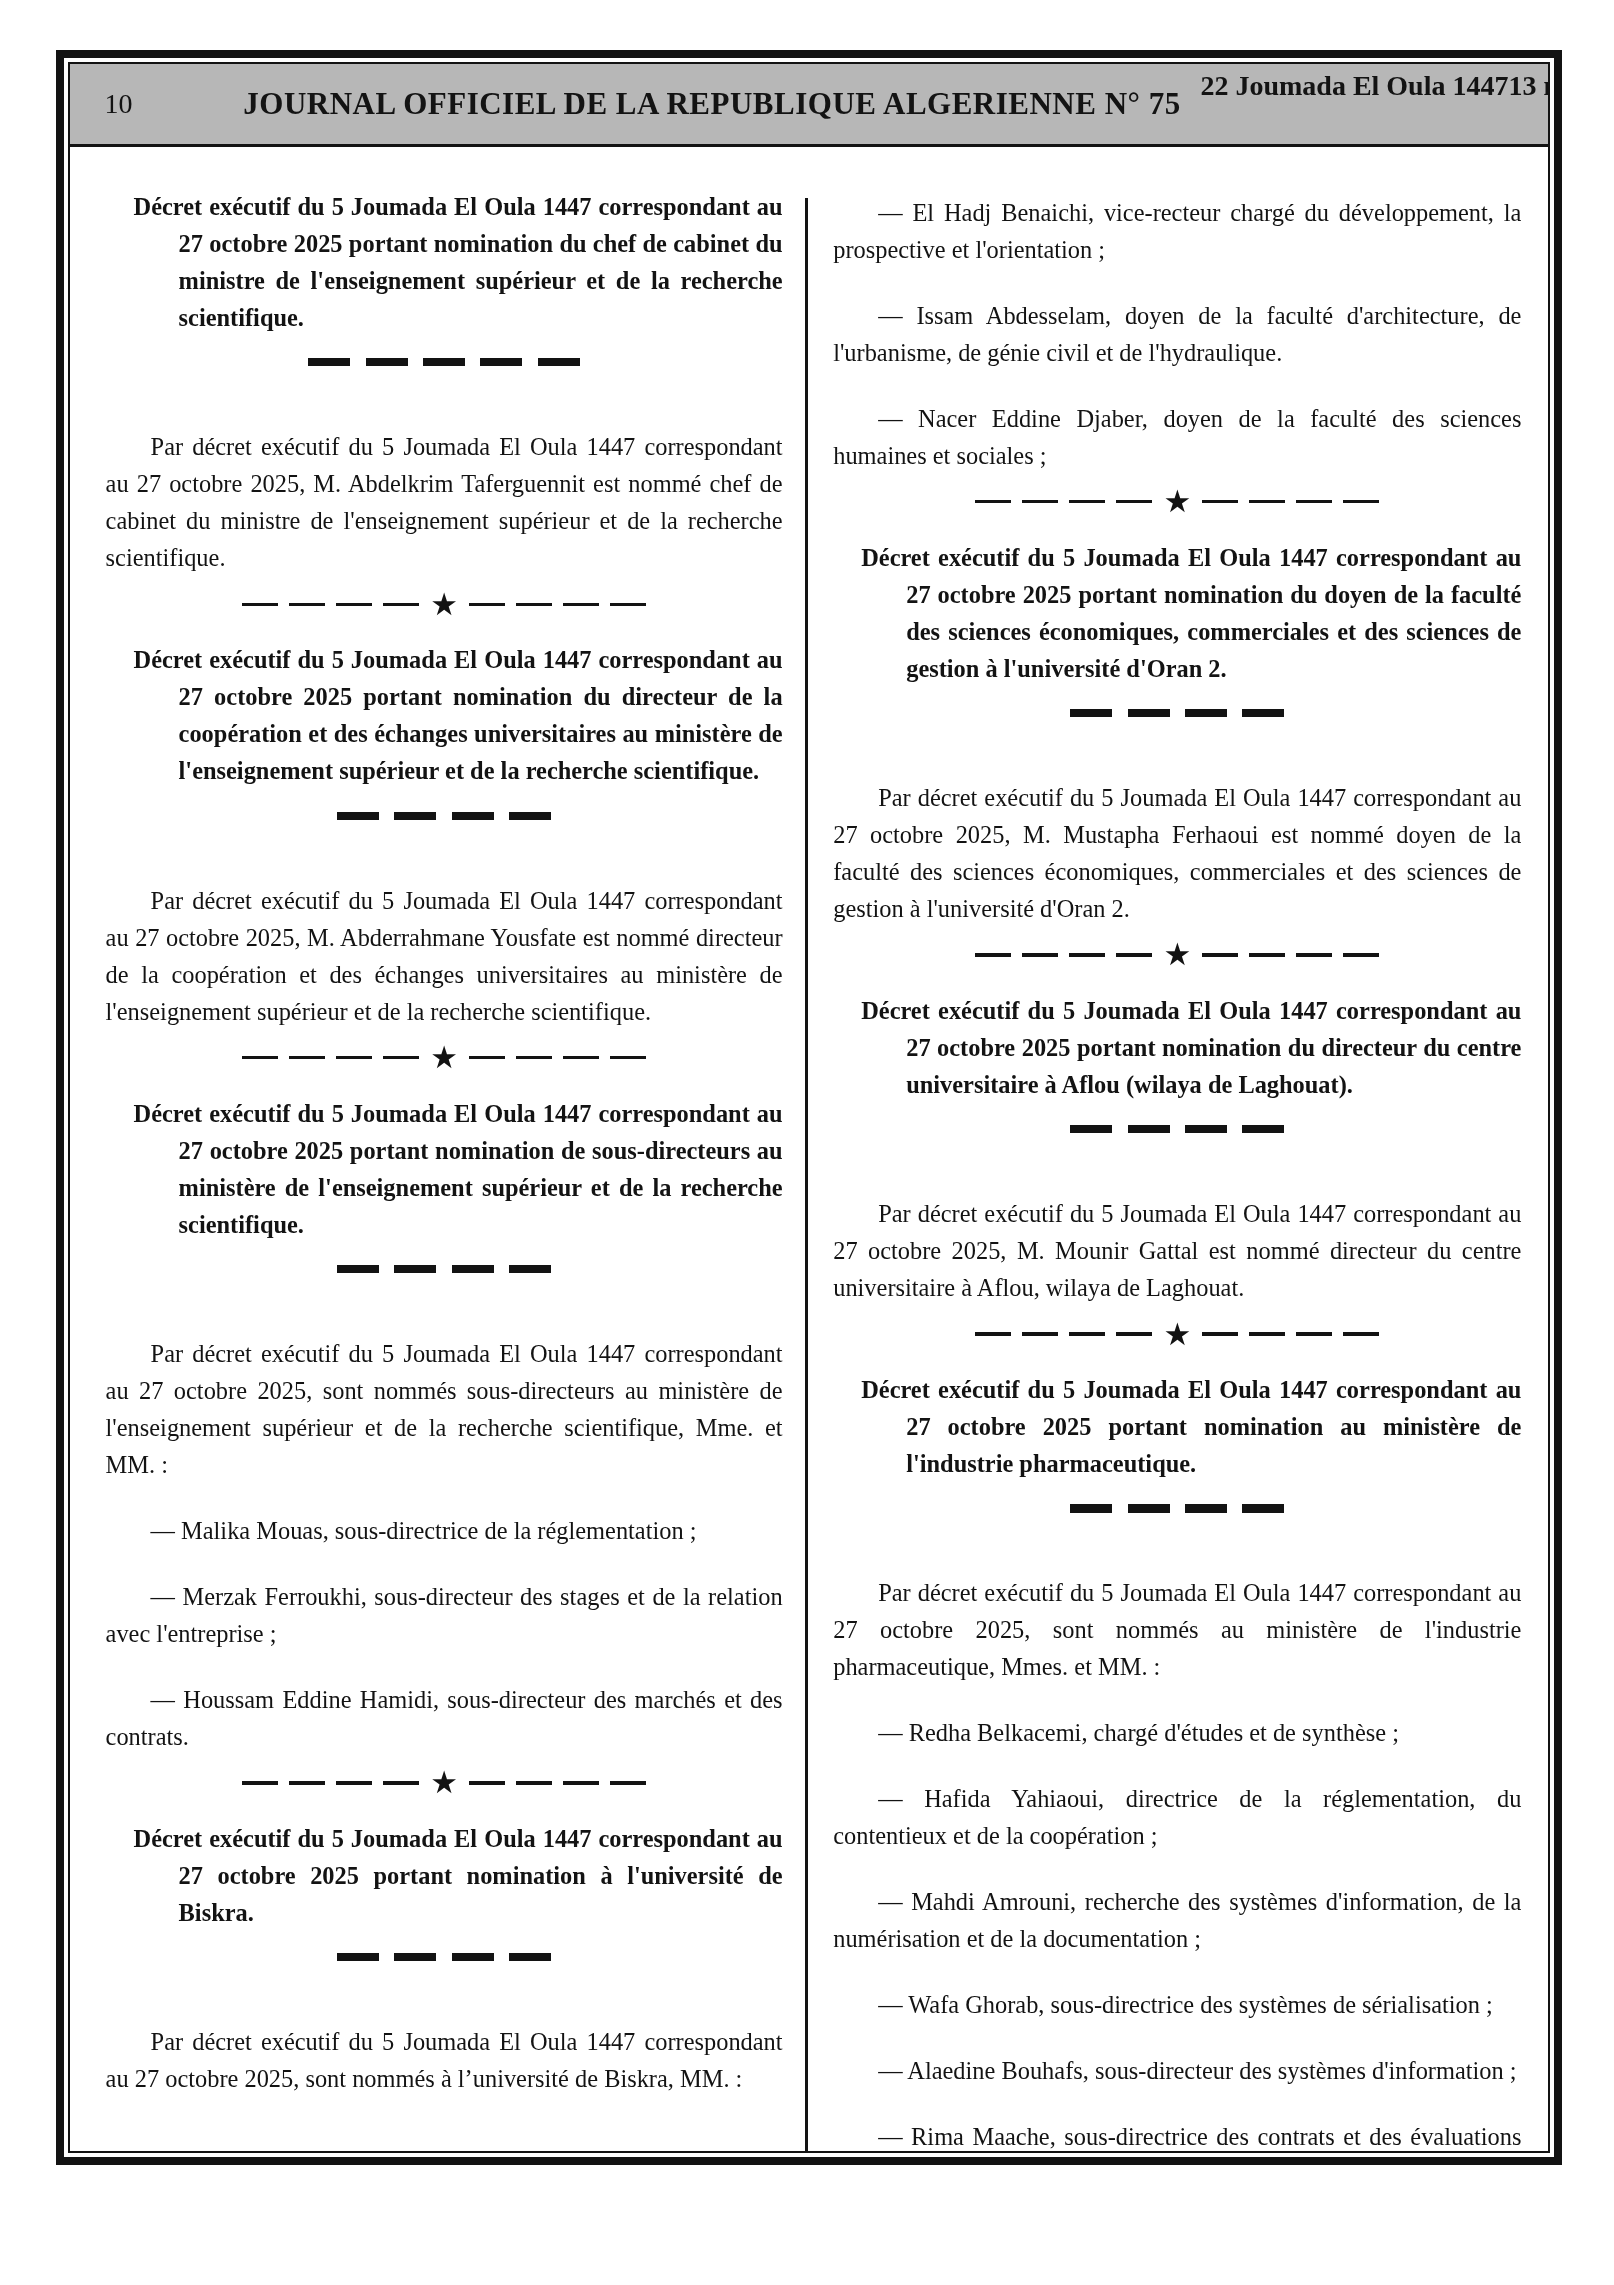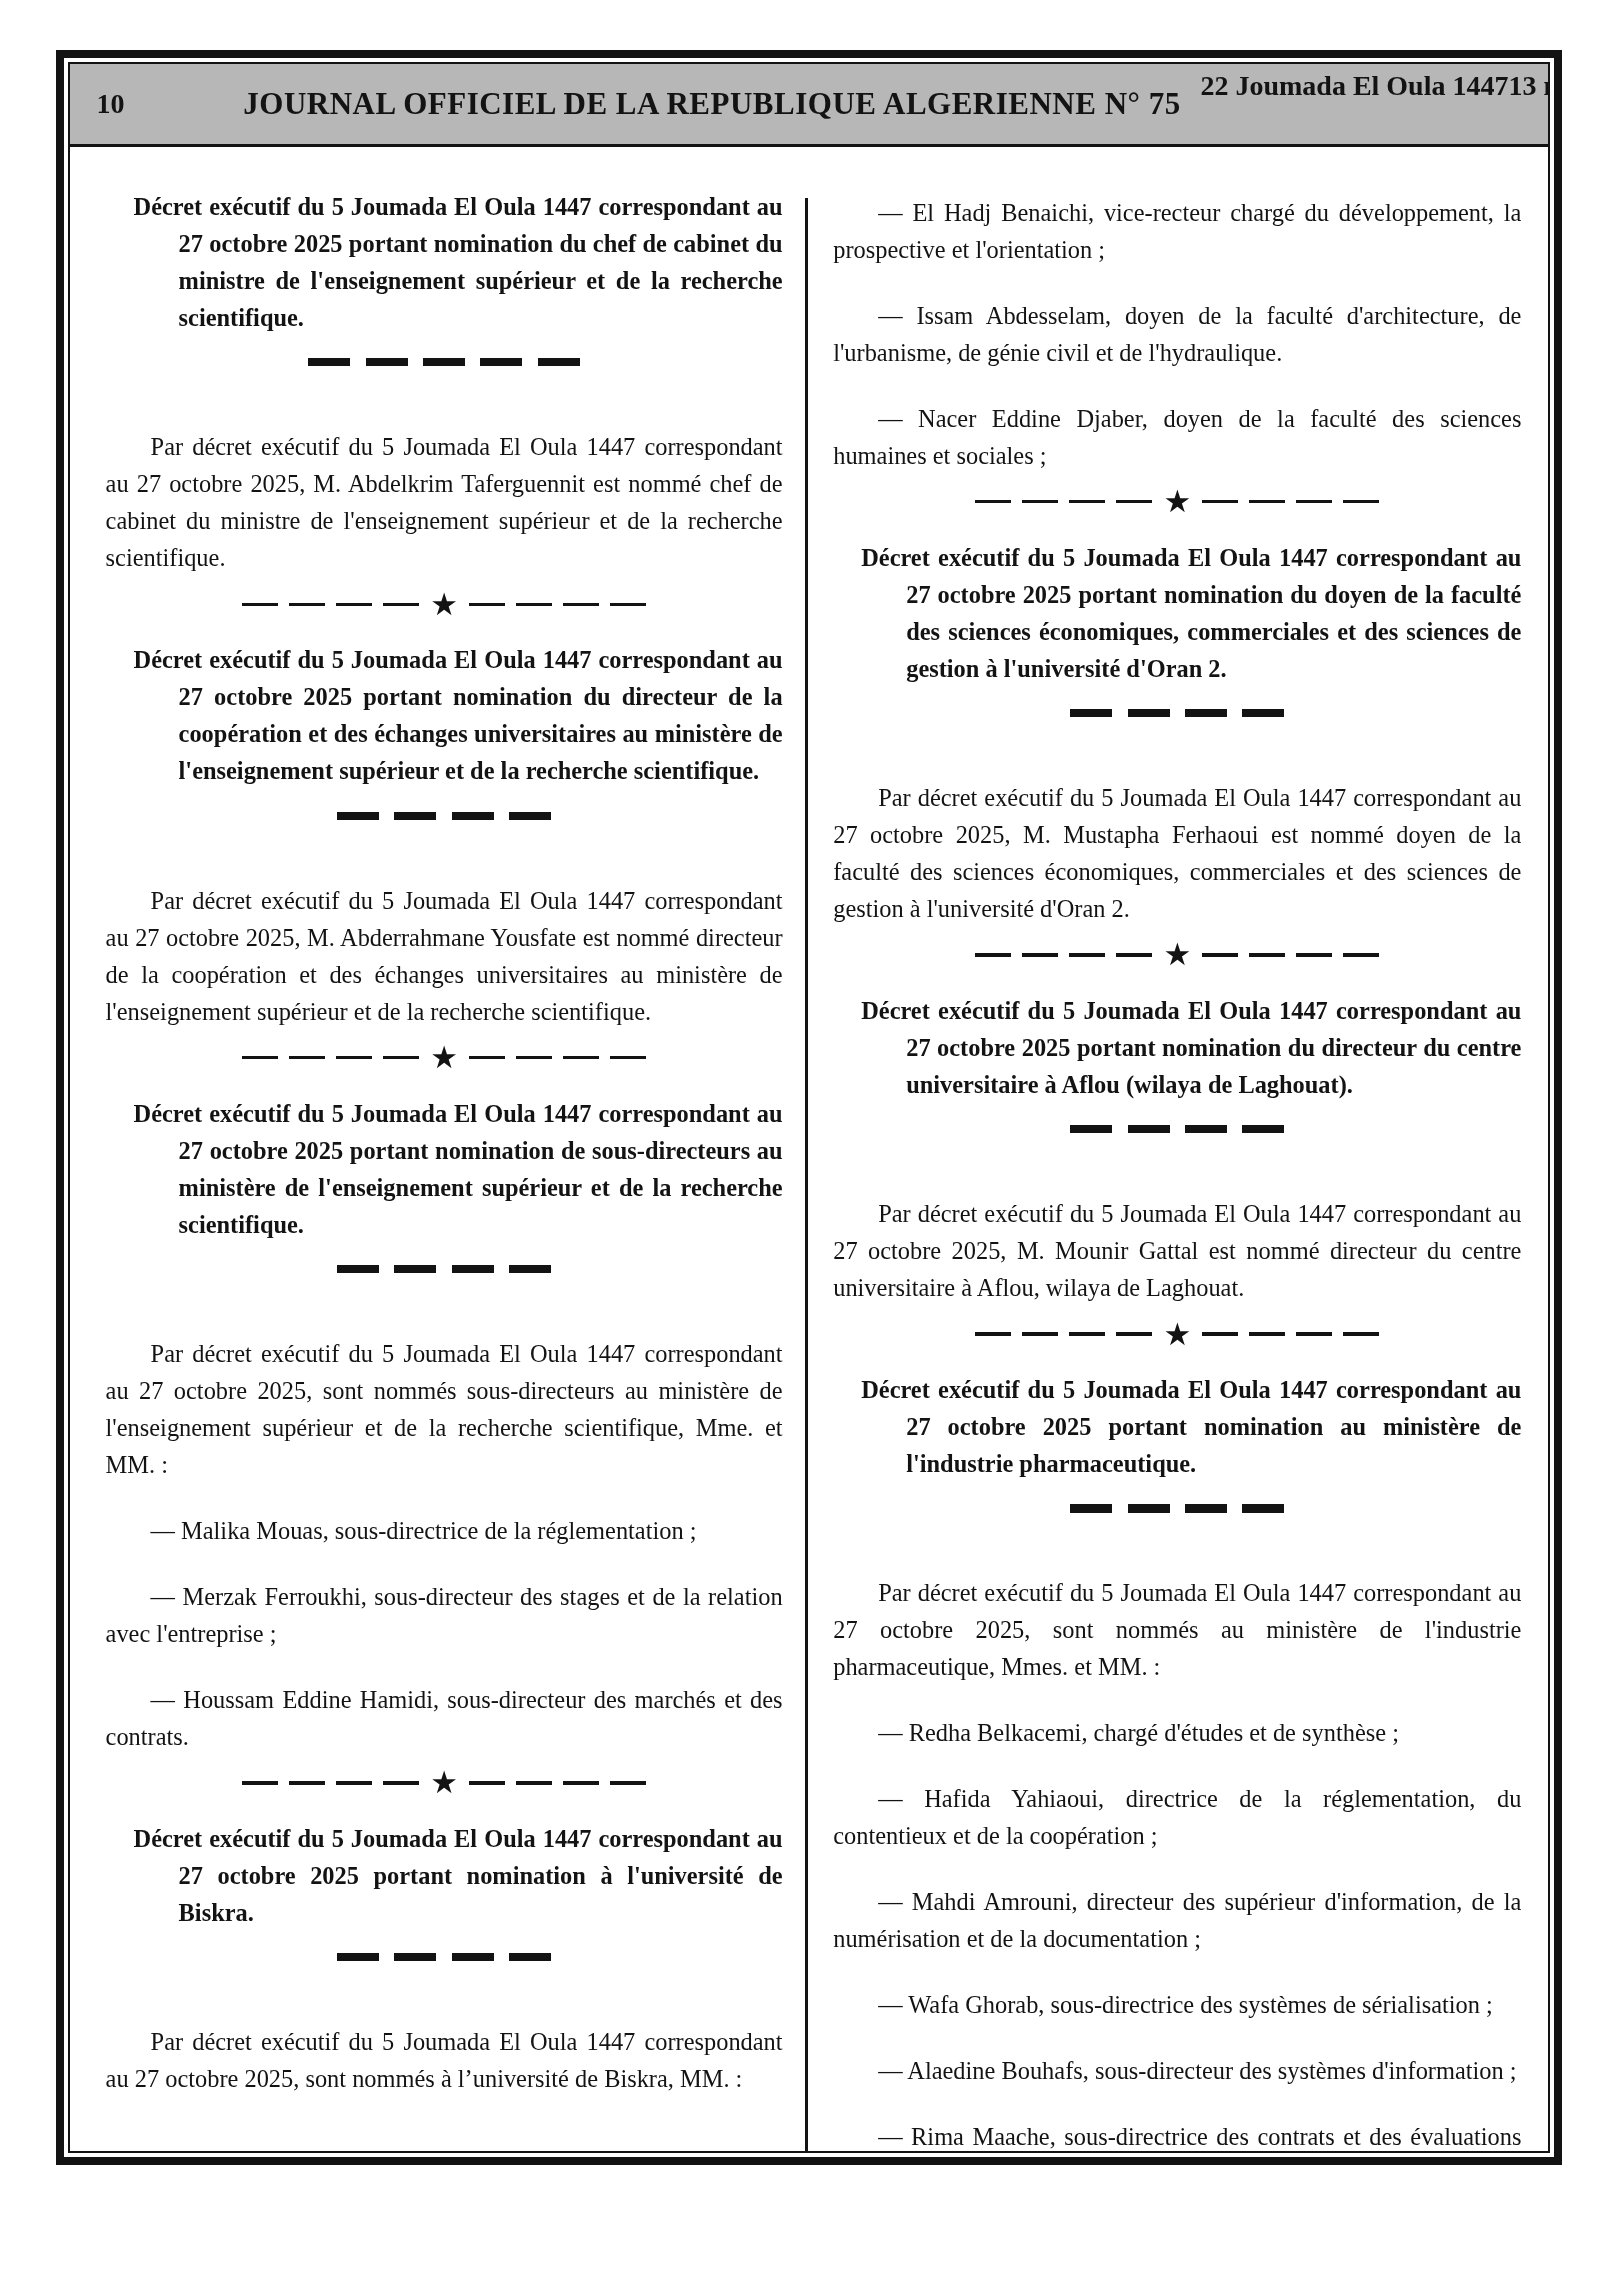--- a/index.html
+++ b/index.html
@@ -32,23 +32,23 @@
     flex: 0 0 80px;
     background: #b7b7b7;
     border-bottom: 3.6px solid #131313;
     display: flex;
     align-items: stretch;
   }
   .page-number {
     width: 154px;
     display: flex;
     align-items: center;
-    padding-left: 27px;
-    box-sizing: border-box;
-    font-weight: bold;
+    padding-left: 35px;
+    box-sizing: border-box;
+    font-weight: normal;
     font-size: 28px;
   }
   .journal-title {
     flex: 1;
     display: flex;
     align-items: center;
     justify-content: center;
     font-weight: bold;
     font-size: 31px;
     white-space: nowrap;
@@ -259,21 +259,21 @@
           <p class="heading">Décret exécutif du 5 Joumada El Oula 1447 correspondant au 27 octobre 2025 portant nomination au ministère de l'industrie pharmaceutique.</p>
           <div class="sep-dash">
             <span class="seg"></span>
             <span class="seg"></span>
             <span class="seg"></span>
             <span class="seg"></span>
           </div>
           <p class="paragraph">Par décret exécutif du 5 Joumada El Oula 1447 correspondant au 27 octobre 2025, sont nommés au ministère de l'industrie pharmaceutique, Mmes. et MM. :</p>
           <p class="list-item">— Redha Belkacemi, chargé d'études et de synthèse ;</p>
           <p class="list-item">— Hafida Yahiaoui, directrice de la réglementation, du contentieux et de la coopération ;</p>
-          <p class="list-item">— Mahdi Amrouni, directeur des supérieur d'information, de la numérisation et de la documentation ;</p>
+          <p class="list-item">— Mahdi Amrouni, recherche des systèmes d'information, de la numérisation et de la documentation ;</p>
           <p class="list-item">— Wafa Ghorab, sous-directrice des systèmes de sérialisation ;</p>
           <p class="list-item">— Alaedine Bouhafs, sous-directeur des systèmes d'information ;</p>
           <p class="list-item">— Rima Maache, sous-directrice des contrats et des évaluations pharmaco-économiques.</p>
         </div>
     </div>
 
   </div>
 </div>
 
 

